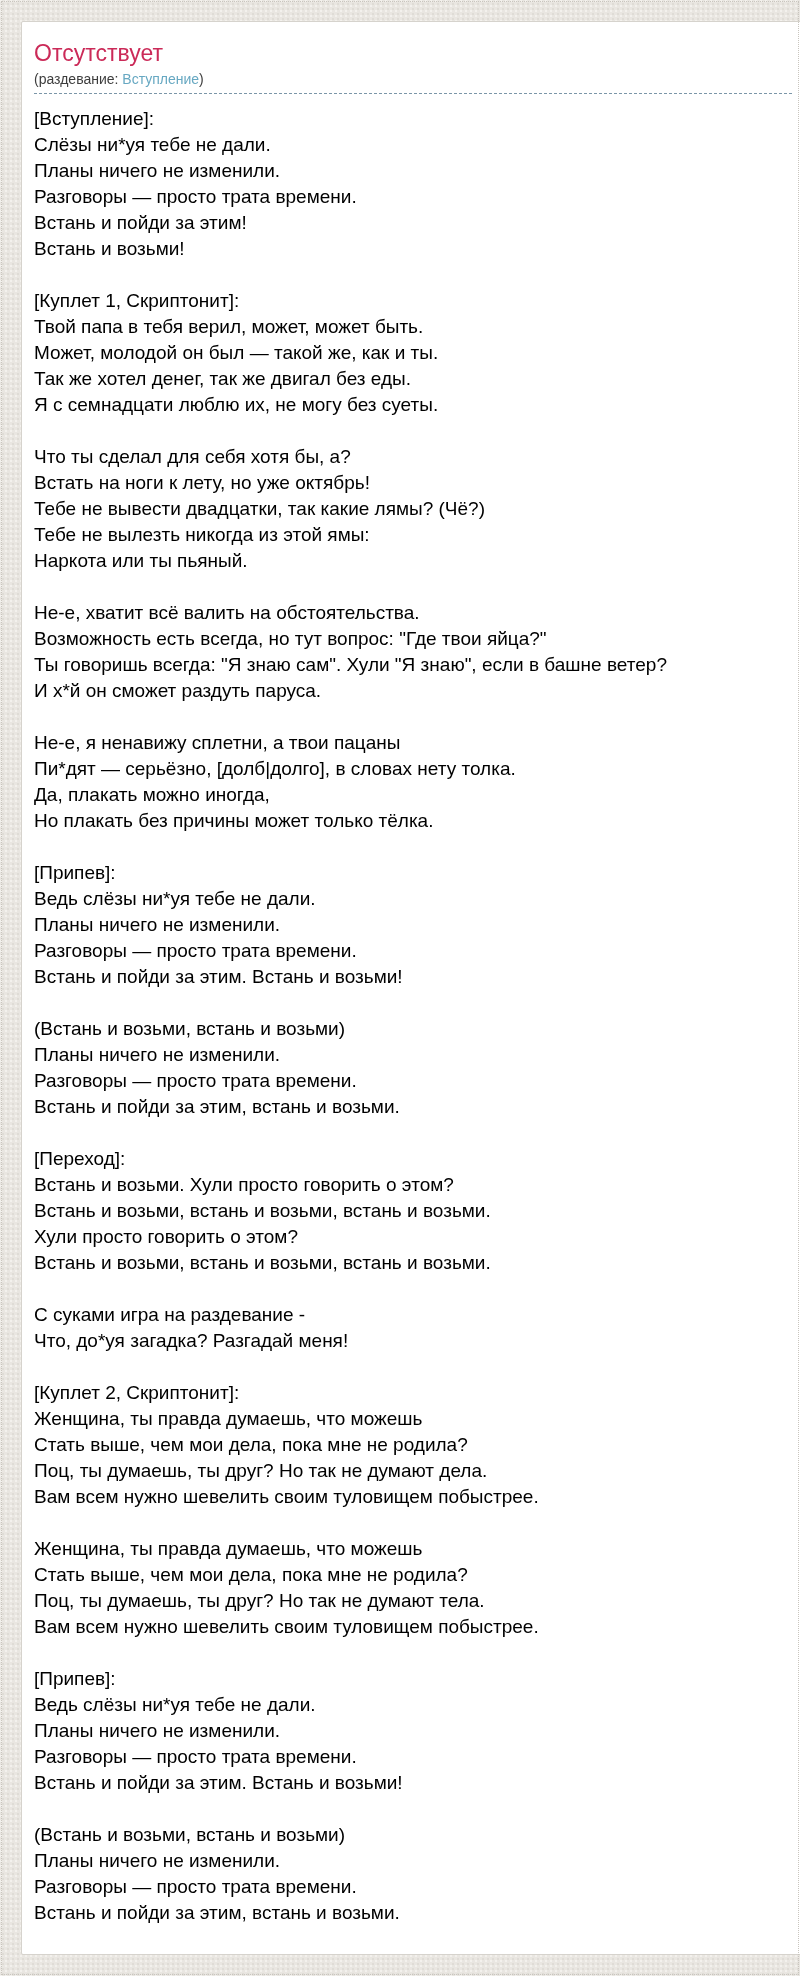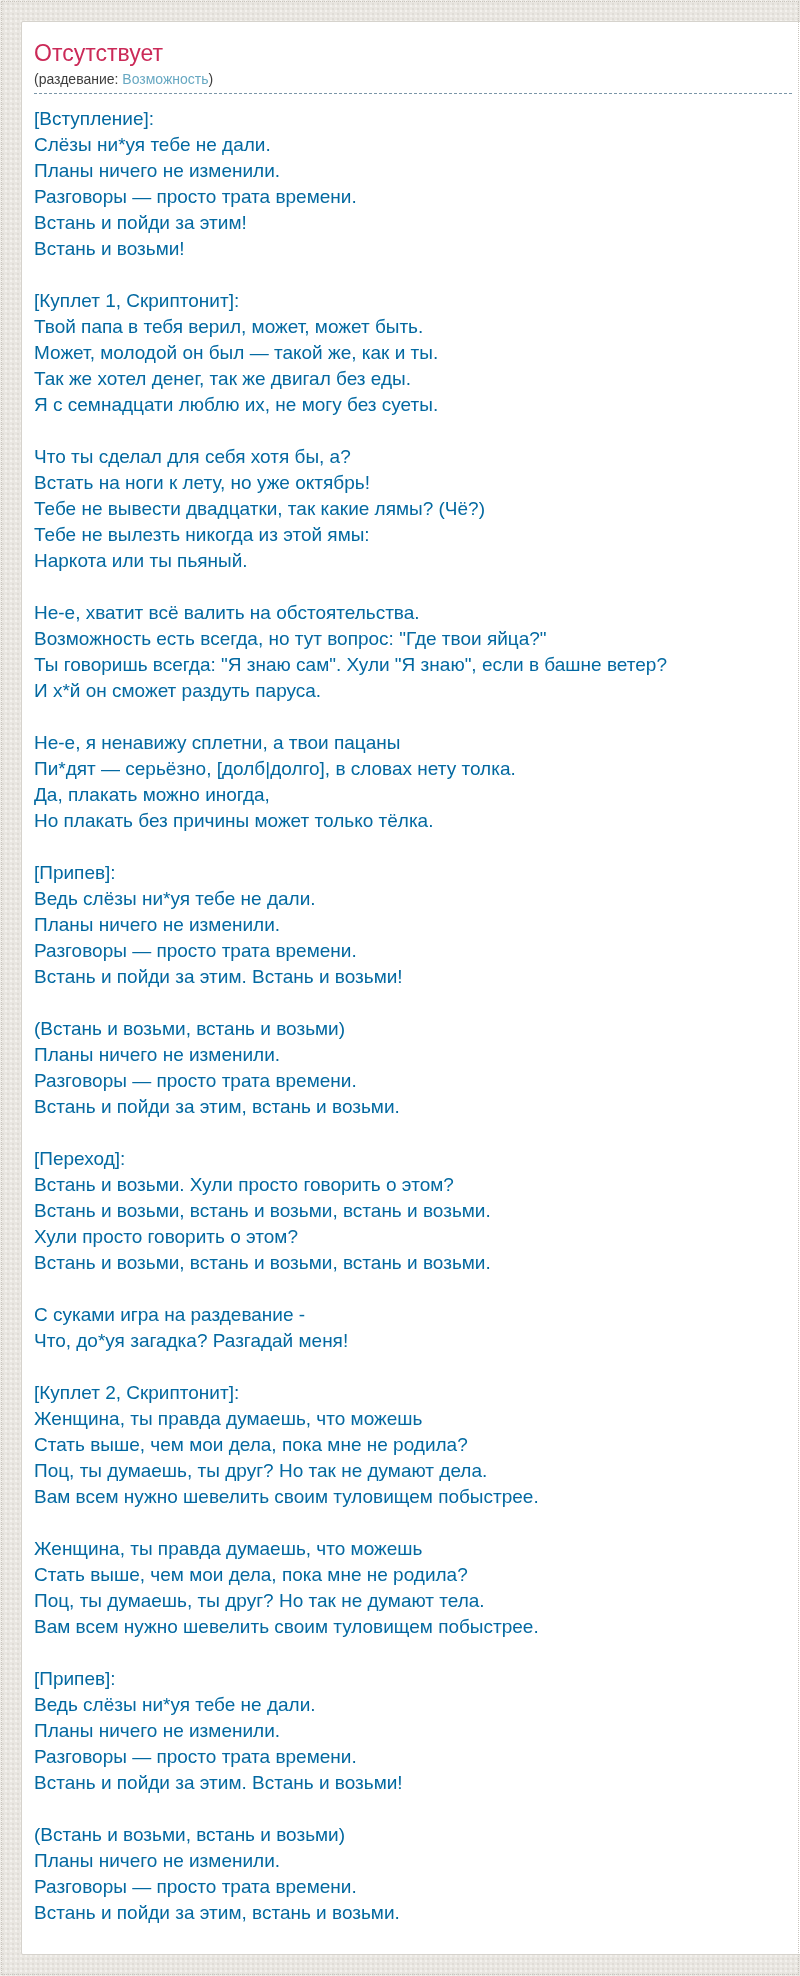--- a/index.html
+++ b/index.html
@@ -59,31 +59,31 @@
   }
   .divider {
     margin-top: 5px;
     height: 0;
     border-bottom: 1px dashed #7b96a8;
   }
   .lyrics {
     margin-top: 12px;
     font-size: 19px;
     line-height: 26px;
-    color: #0369a1;
+    color: #000000;
     white-space: pre-wrap;
   }
 </style>
 </head>
 <body>
 
 <div class="page">
   <div class="card">
     <h1 class="title">Отсутствует</h1>
-    <div class="artist"><span>(раздевание: </span><a href="#">Возможность</a><span>)</span></div>
+    <div class="artist"><span>(раздевание: </span><a href="#">Вступление</a><span>)</span></div>
     <div class="divider"></div>
     <div class="lyrics">[Вступление]:
 Слёзы ни*уя тебе не дали.
 Планы ничего не изменили.
 Разговоры — просто трата времени.
 Встань и пойди за этим!
 Встань и возьми!
 
 [Куплет 1, Скриптонит]:
 Твой папа в тебя верил, может, может быть.

